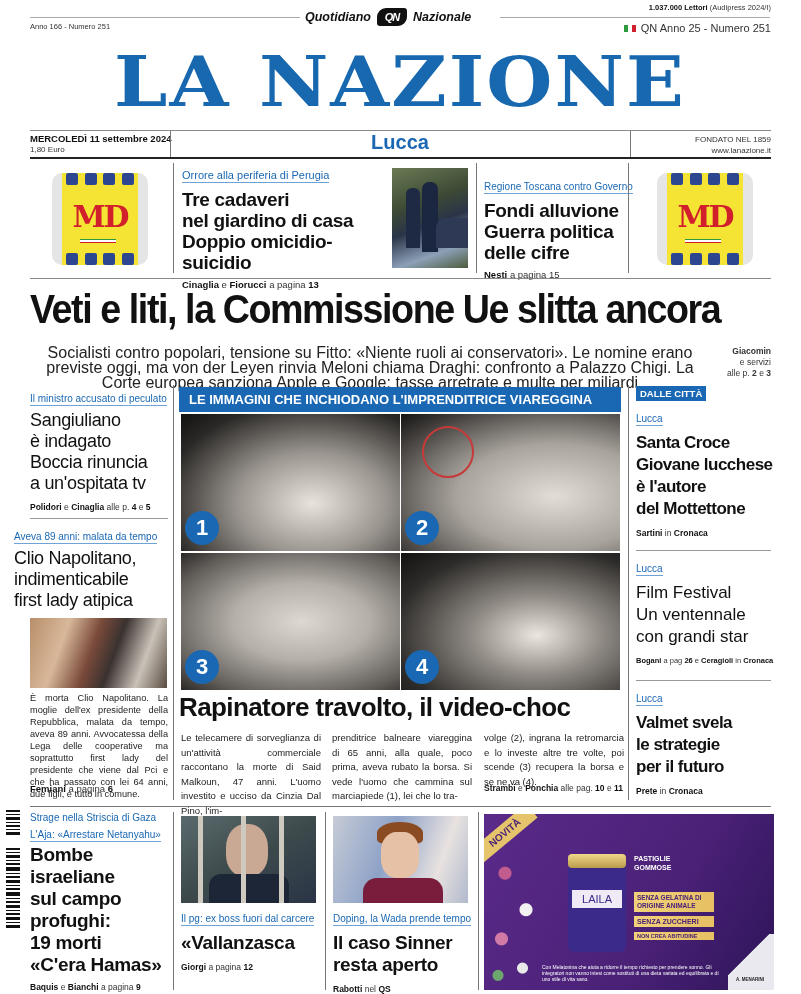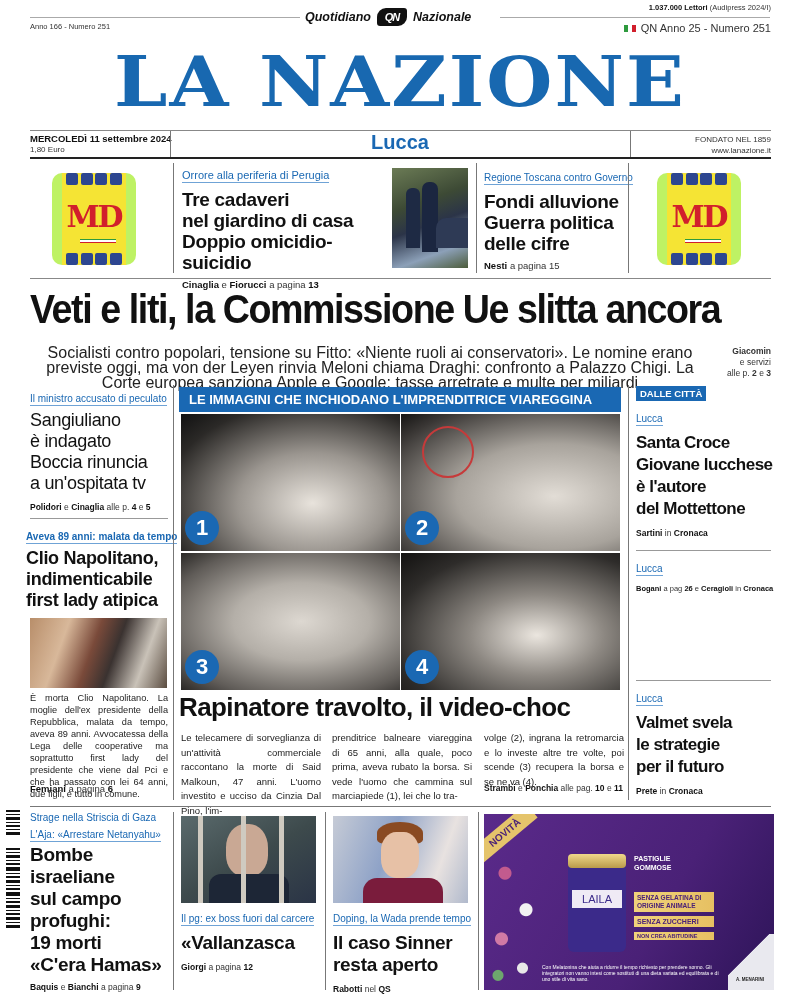--- a/index.html
+++ b/index.html
@@ -26,21 +26,21 @@
   .title { left: 100px; top: 42px; width: 600px; text-align: center; font-family: "DejaVu Serif", serif; font-weight: bold; font-size: 76px; color: #1868b0; letter-spacing: 2px; line-height: 80px; transform: scaleY(0.92); }
 
   .dateline-top { left: 30px; top: 130px; width: 741px; height: 1px; background: #888; }
   .dateline-bot { left: 30px; top: 157px; width: 741px; height: 2px; background: #222; }
   .date { left: 30px; top: 133px; font-size: 9.5px; font-weight: bold; }
   .price { left: 30px; top: 145px; font-size: 8px; color: #333; }
   .city { left: 170px; top: 131px; width: 460px; text-align: center; font-size: 20px; font-weight: bold; color: #1a68b3; }
   .founded { right: 30px; top: 134px; font-size: 8px; text-align: right; color: #333; line-height: 11px; }
 
   
-  .md { width: 84px; height: 92px; border-radius: 10px; background: #bef264; position: absolute; }
+  .md { width: 96px; height: 92px; border-radius: 10px; background: #e5e5e5; position: absolute; }
   .md .inner { position: absolute; left: 10px; right: 10px; top: 0; bottom: 0; background: #f5e434; }
   .md .teeth { position: absolute; left: 14px; right: 14px; height: 12px; display: flex; justify-content: space-between; }
   .md .teeth i { width: 12px; height: 12px; background: #2d4690; border-radius: 2px; display: block; }
   .md .txt { position: absolute; left: 0; right: 0; top: 26px; text-align: center; font-family: "DejaVu Serif", serif; font-weight: bold; font-size: 30px; color: #d11f2c; letter-spacing: -2px; }
   .md .stripe { position: absolute; left: 28px; width: 36px; top: 66px; height: 4px; background: linear-gradient(#2e9a3e 33%, #fff 33% 66%, #d11f2c 66%); }
 
   
   .h-big { font-weight: bold; font-size: 19px; line-height: 21px; letter-spacing: -0.3px; }
   .photo { position: absolute; overflow: hidden; }
 
@@ -133,21 +133,21 @@
   <div class="byline" style="margin-top:6px;">
     <b>Cinaglia</b> <span>e</span> <b>Fiorucci</b> <span>a pagina</span> <b>13</b>
   </div>
 </div>
 <div class="photo" style="left:392px;top:168px;width:76px;height:100px;background:linear-gradient(160deg,#6b7b55 0%,#3d4a35 35%,#2b3448 55%,#8ca0b8 80%,#4c5c3a 100%);">
   <div style="position:absolute;left:14px;top:20px;width:14px;height:60px;background:#1e2a44;border-radius:6px 6px 0 0;"></div>
   <div style="position:absolute;left:30px;top:14px;width:16px;height:70px;background:#1b2640;border-radius:7px 7px 0 0;"></div>
   <div style="position:absolute;left:44px;top:50px;width:34px;height:30px;background:#2e3a55;border-radius:10px 4px 0 0;"></div>
 </div>
 <div class="vline" style="left:476px;top:163px;height:110px;"></div>
-<div class="abs" style="left:484px;top:167px;width:140px;">
+<div class="abs" style="left:484px;top:176px;width:140px;">
   <span class="kicker" style="font-size:10px;">Regione Toscana contro Governo</span>
   <div class="h-big" style="margin-top:6px;">
     <div>Fondi alluvione</div>
     <div>Guerra politica</div>
     <div>delle cifre</div>
   </div>
   <div class="byline" style="margin-top:6px;">
     <b>Nesti</b> <span>a pagina</span> <span>15</span>
   </div>
 </div>
@@ -186,21 +186,21 @@
     <div>Sangiuliano</div>
     <div>è indagato</div>
     <div>Boccia rinuncia</div>
     <div>a un'ospitata tv</div>
   </div>
   <div class="byline" style="margin-top:8px;font-size:8.5px;">
     <b>Polidori</b> <span>e</span> <b>Cinaglia</b> <span>alle p.</span> <b>4</b> <span>e</span> <b>5</b>
   </div>
 </div>
 <div class="hline" style="left:30px;top:518px;width:138px;"></div>
-<div class="abs" style="left:26px;top:526px;width:140px;font-weight:bold;">
+<div class="abs" style="left:14px;top:526px;width:140px;">
   <span class="kicker" style="font-size:10px;">Aveva 89 anni: malata da tempo</span>
   <div class="col-head" style="margin-top:4px;">
     <div>Clio Napolitano,</div>
     <div>indimenticabile</div>
     <div>first lady atipica</div>
   </div>
 </div>
 <div class="photo" style="left:30px;top:618px;width:137px;height:70px;background:linear-gradient(110deg,#b88e6a 0%,#d8b89a 25%,#7a4a3a 45%,#3a3230 60%,#c9c2b8 80%,#5a4c40 100%);"></div>
 <div class="abs body-text" style="left:30px;top:692px;width:138px;">È morta Clio Napolitano. La moglie dell'ex presidente della Repubblica, malata da tempo, aveva 89 anni. Avvocatessa della Lega delle cooperative ma soprattutto first lady del presidente che viene dal Pci e che ha passato con lei 64 anni, due figli, e tutto in comune.</div>
 <div class="abs byline" style="left:30px;top:783px;">
@@ -241,20 +241,25 @@
     <div>è l'autore</div>
     <div>del Mottettone</div>
   </div>
   <div class="byline" style="margin-top:8px;font-size:8.5px;">
     <b>Sartini</b> <span>in</span> <b>Cronaca</b>
   </div>
 </div>
 <div class="hline" style="left:636px;top:550px;width:135px;"></div>
 <div class="abs" style="left:636px;top:558px;width:140px;">
   <span class="kicker" style="font-size:10px;">Lucca</span>
+  <div style="margin-top:6px;font-size:17px;line-height:22px;">
+    <div>Film Festival</div>
+    <div>Un ventennale</div>
+    <div>con grandi star</div>
+  </div>
   <div class="byline" style="margin-top:8px;font-size:7.5px;">
     <b>Bogani</b> <span>a pag</span> <b>26</b> <span>e</span> <b>Ceragioli</b> <span>in</span> <b>Cronaca</b>
   </div>
 </div>
 <div class="hline" style="left:636px;top:680px;width:135px;"></div>
 <div class="abs" style="left:636px;top:688px;width:140px;">
   <span class="kicker" style="font-size:10px;">Lucca</span>
   <div class="h-big" style="margin-top:6px;font-size:17px;line-height:22px;letter-spacing:-0.5px;">
     <div>Valmet svela</div>
     <div>le strategie</div>

